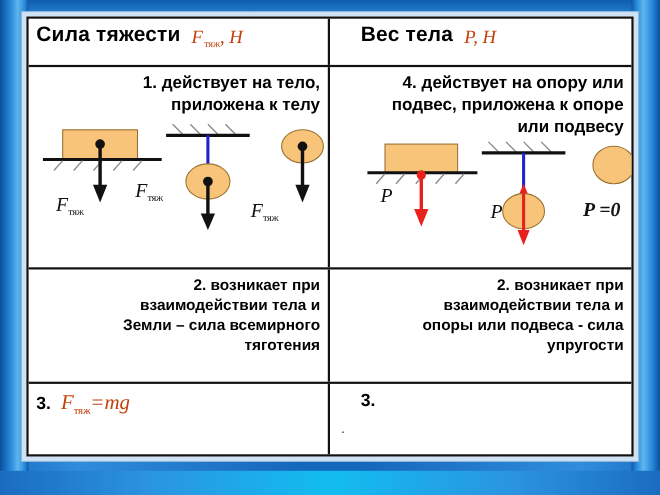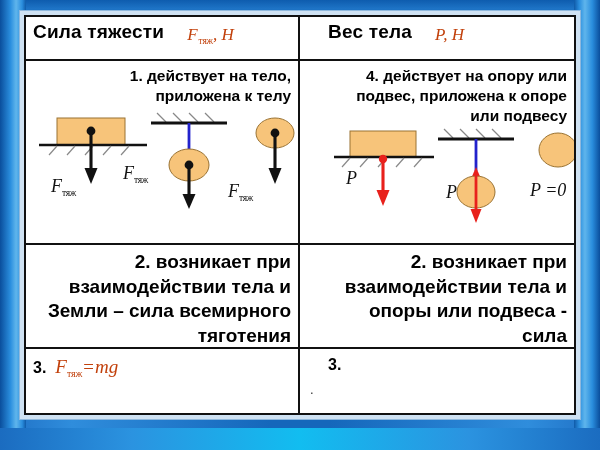--- a/index.html
+++ b/index.html
@@ -52,63 +52,63 @@
   }
   .cell.left{width:50%;border-right:2px solid #111111;}
   .cell.right{width:50%;padding-left:28px;}
 
   .row-head{height:42px;}
   .row-one{height:184px;}
   .row-two{height:104px;}
   .row-three{height:66px;}
 
   
-  .head-line{display:flex;align-items:baseline;gap:23px;height:100%;}
+  .head-line{display:flex;align-items:baseline;gap:10px;height:100%;}
   .head-title{
     font-size:19px;font-weight:bold;color:#000;letter-spacing:.2px;
     white-space:nowrap;
   }
   .math{
     font-family:Liberation Serif, serif;font-style:italic;color:#c2410c;
     white-space:nowrap;
   }
   .head-math{font-size:17px;position:relative;top:2px;}
   .head-math .sub{
     font-size:9.5px;font-style:normal;vertical-align:-0.38em;
     letter-spacing:-0.2px;padding-left:1px;
   }
   .head-math .upr{font-style:italic;}
 
   .para{
     font-size:15.5px;font-weight:bold;color:#000;line-height:1.30;
     margin:1px 0 0 0;white-space:pre-line;
   }
   .para.r1{font-size:15.5px;}
-  .para.r2{font-size:19px;line-height:1.29;}
+  .para.r2{font-size:14px;line-height:1.29;}
 
   .formula-line{display:flex;align-items:baseline;gap:9px;padding-top:3px;}
   .fnum{font-size:16px;font-weight:bold;color:#000;}
   .formula{font-size:19px;}
   .formula .sub{
     font-size:10px;font-style:normal;vertical-align:-0.40em;letter-spacing:-0.2px;
   }
   .dot-mark{
     position:absolute;left:10px;bottom:16px;font-size:13px;color:#333;
   }
 
   
   .diagrams{position:relative;width:100%;height:118px;margin-top:6px;}
   .dg{position:absolute;}
   svg{display:block;overflow:visible;}
   .lbl{
     position:absolute;font-family:"Liberation Serif", serif;font-style:italic;
     color:#111;font-size:18px;white-space:nowrap;
   }
   .lbl .sub{font-size:9.5px;font-style:normal;vertical-align:-0.40em;letter-spacing:-0.3px;}
-  .lbl.eq{font-size:18px;}
+  .lbl.eq{font-size:18px;font-weight:bold;}
 </style>
 </head>
 <body>
 
 <div class="slide">
   <div class="frame-top-sheen"></div>
   <div class="frame-left-sheen"></div>
   <div class="frame-right-sheen"></div>
   <div class="frame-bottom"></div>
   <div class="inner-bevel"></div>

